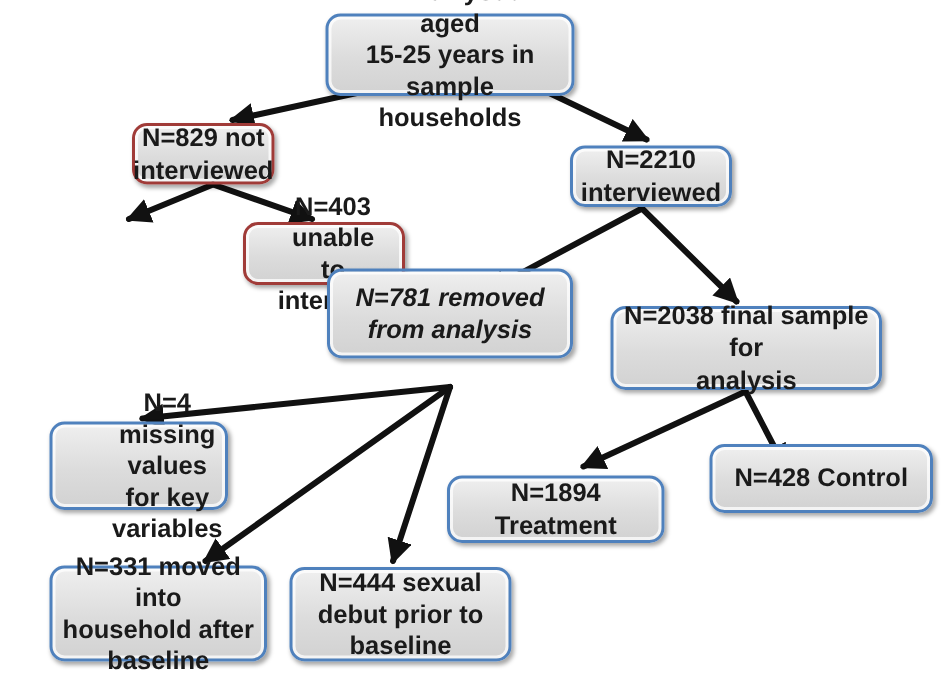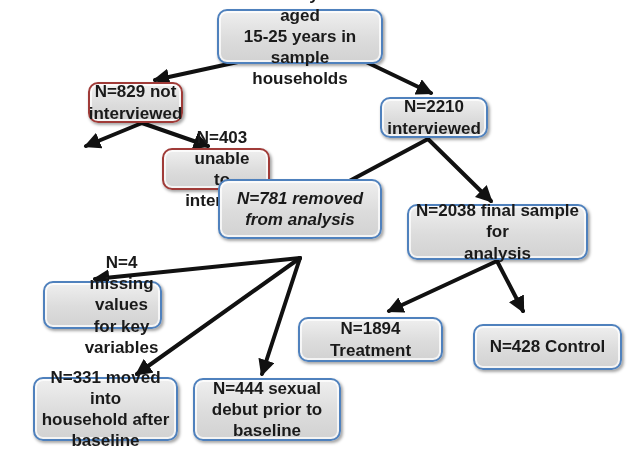--- a/index.html
+++ b/index.html
@@ -76,24 +76,24 @@
     <div class="node red" style="left: 88px; top: 82px; width: 95px; height: 41px;">N=829 not
 interviewed</div>
     <div class="node blue" style="left: 380px; top: 97px; width: 108px; height: 41px;">N=2210
 interviewed</div>
     <div class="node red" style="left: 162px; top: 148px; width: 108px; height: 42px; padding-left: 18px;">N=403 unable
 to interview</div>
     <div class="node blue" style="left: 218px; top: 179px; width: 164px; height: 60px; font-style: italic;">N=781 removed
 from analysis</div>
     <div class="node blue" style="left: 407px; top: 204px; width: 181px; height: 56px;">N=2038 final sample for
 analysis</div>
-    <div class="node blue" style="left: 43px; top: 281px; width: 119px; height: 48px; padding-left: 44px;">N=4 missing
+    <div class="node blue" style="left: 33px; top: 281px; width: 119px; height: 59px; padding-left: 44px;">N=4 missing
 values for key
 variables</div>
     <div class="node blue" style="left: 298px; top: 317px; width: 145px; height: 45px;">N=1894 Treatment</div>
-    <div class="node blue" style="left: 473px; top: 324px; width: 149px; height: 46px;">N=428 Control</div>
+    <div class="node blue" style="left: 473px; top: 296px; width: 149px; height: 46px;">N=428 Control</div>
     <div class="node blue" style="left: 33px; top: 377px; width: 145px; height: 64px;">N=331 moved into
 household after
 baseline</div>
     <div class="node blue" style="left: 193px; top: 378px; width: 148px; height: 63px;">N=444 sexual
 debut prior to
 baseline</div>
   </div>
 
 </body></html>

